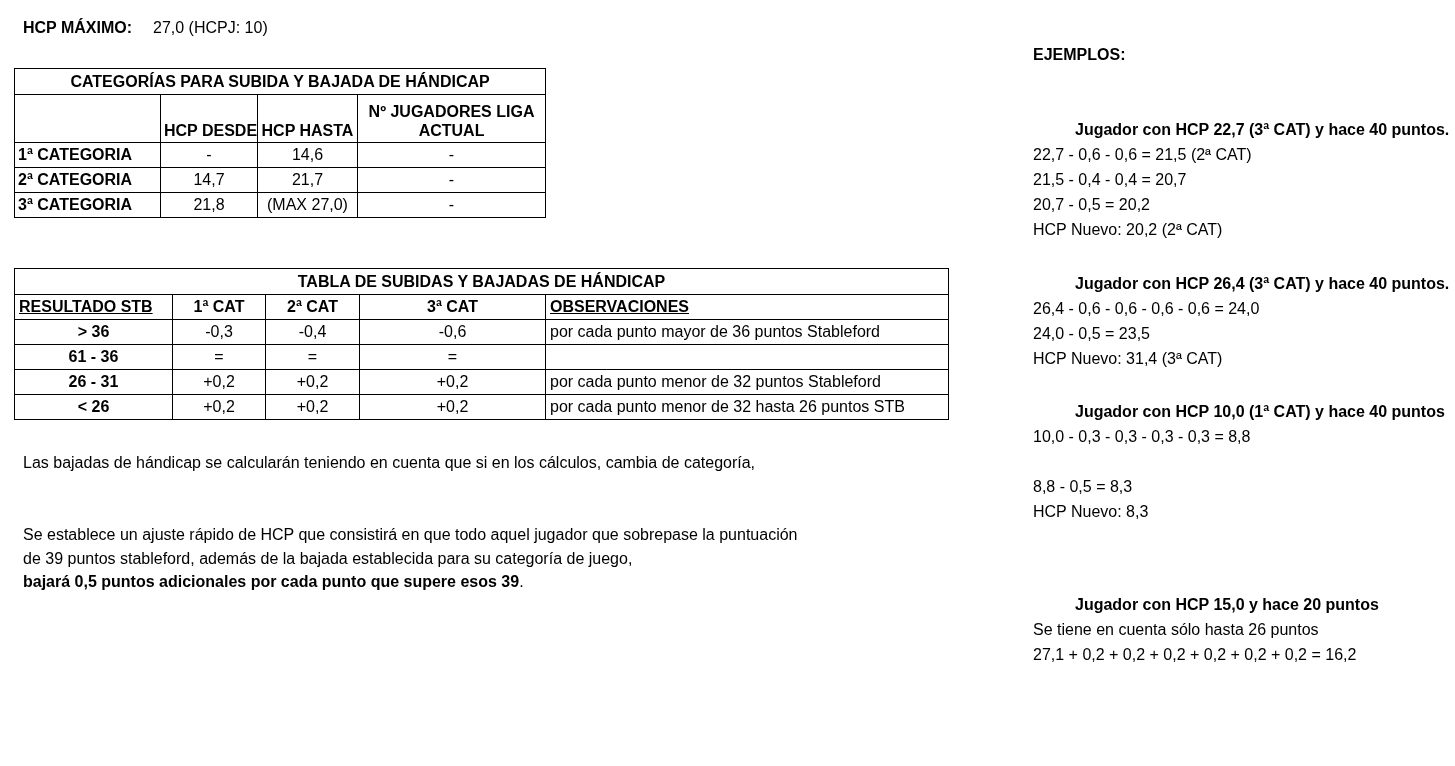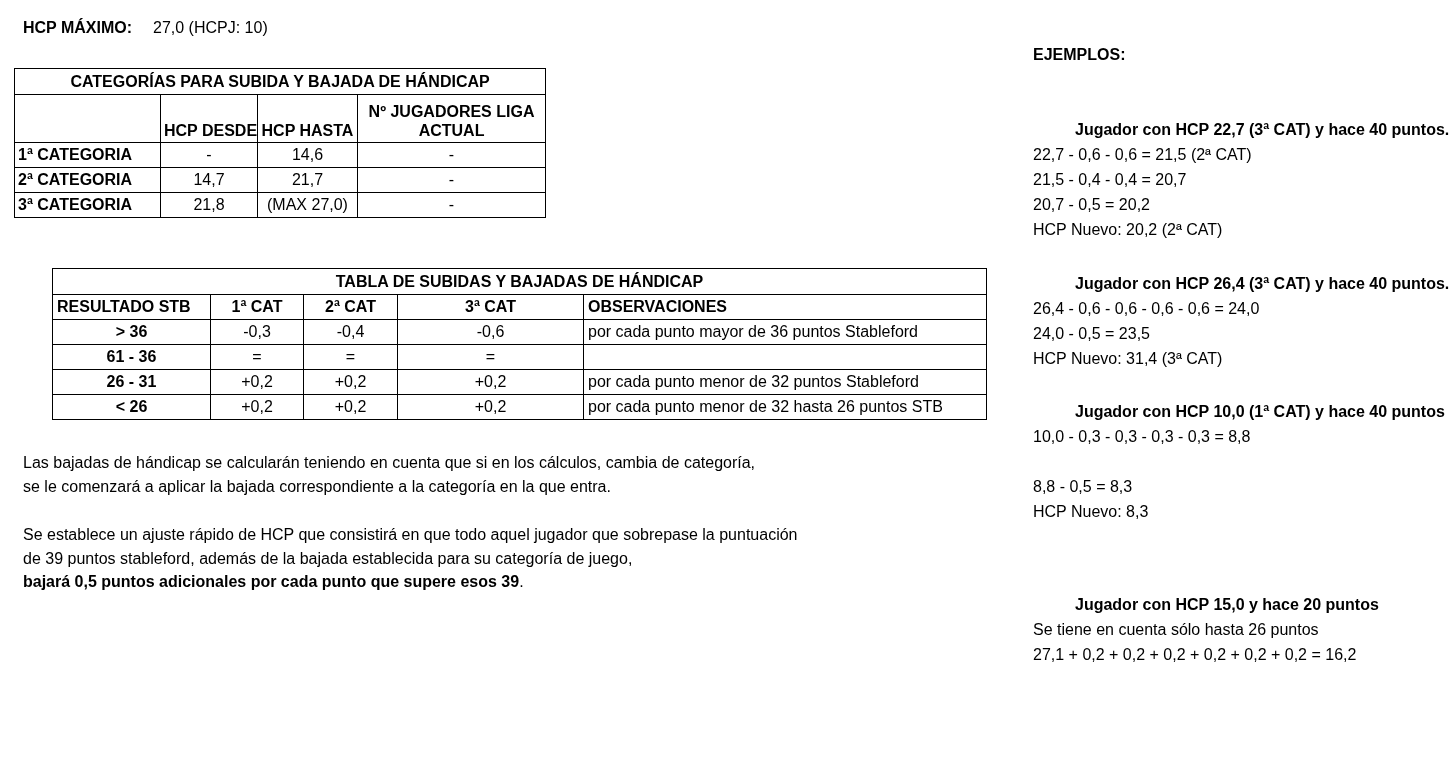--- a/index.html
+++ b/index.html
@@ -22,28 +22,28 @@
   table { border-collapse: collapse; table-layout: fixed; font-size: 16px; }
   td, th { border: 1px solid #000; overflow: hidden; white-space: nowrap; padding: 0 3px; }
 
   #cat-table { left: 14px; top: 68px; width: 531px; }
   #cat-table .t-title { font-weight: bold; text-align: center; height: 26px; }
   #cat-table .hdr-row td { font-weight: bold; text-align: center; vertical-align: bottom; height: 48px; padding-bottom: 2px; }
   #cat-table .hdr-wrap { white-space: normal; line-height: 19px; }
   #cat-table .row-label { font-weight: bold; text-align: left; height: 25px; }
   #cat-table .data { text-align: center; font-weight: normal; }
 
-  #stb-table { left: 14px; top: 268px; width: 934px; margin-left: 38px; }
+  #stb-table { left: 14px; top: 268px; width: 934px; }
   #stb-table .t-title { font-weight: bold; text-align: center; height: 26px; }
   #stb-table .hdr-row td { font-weight: bold; height: 25px; }
   #stb-table .hdr-row .c { text-align: center; }
   #stb-table .res { font-weight: bold; text-align: center; height: 25px; }
   #stb-table .data { text-align: center; font-weight: normal; }
   #stb-table .obs { text-align: left; font-weight: normal; padding-left: 4px; }
-  #stb-table .hdr-row .res-h, #stb-table .hdr-row .obs-h { text-align: left; padding-left: 4px; }
+  #stb-table .hdr-row .res-h, #stb-table .hdr-row .obs-h { text-align: left; padding-left: 4px; text-decoration: underline; }
 
   
   .note { left: 23px; font-size: 16px; line-height: 23.5px; white-space: nowrap; }
   #note-1 { top: 451px; }
   #note-2 { top: 523px; }
   .bold { font-weight: bold; }
 
   
   .ex-col { left: 1033px; font-size: 16px; line-height: 25px; white-space: nowrap; }
   #ex-title { top: 42px; font-weight: bold; }
@@ -147,21 +147,20 @@
     <td class="data">+0,2</td>
     <td class="data">+0,2</td>
     <td class="data">+0,2</td>
     <td class="obs">por cada punto menor de 32 hasta 26 puntos STB</td>
   </tr>
 </tbody>
   </table>
 
 <div class="abs note" id="note-1">
   <div>Las bajadas de hándicap se calcularán teniendo en cuenta que si en los cálculos, cambia de categoría,</div>
-  <div>se le comenzará a aplicar la bajada correspondiente a la categoría en la que entra.</div>
 </div>
 
 <div class="abs note" id="note-2">
   <div>Se establece un ajuste rápido de HCP que consistirá en que todo aquel jugador que sobrepase la puntuación</div>
   <div>de 39 puntos stableford, además de la bajada establecida para su categoría de juego,</div>
   <div><span class="bold">bajará 0,5 puntos adicionales por cada punto que supere esos 39</span><span>.</span></div>
 </div>
 
 <div class="abs ex-col" id="ex-title">EJEMPLOS:</div>
 

